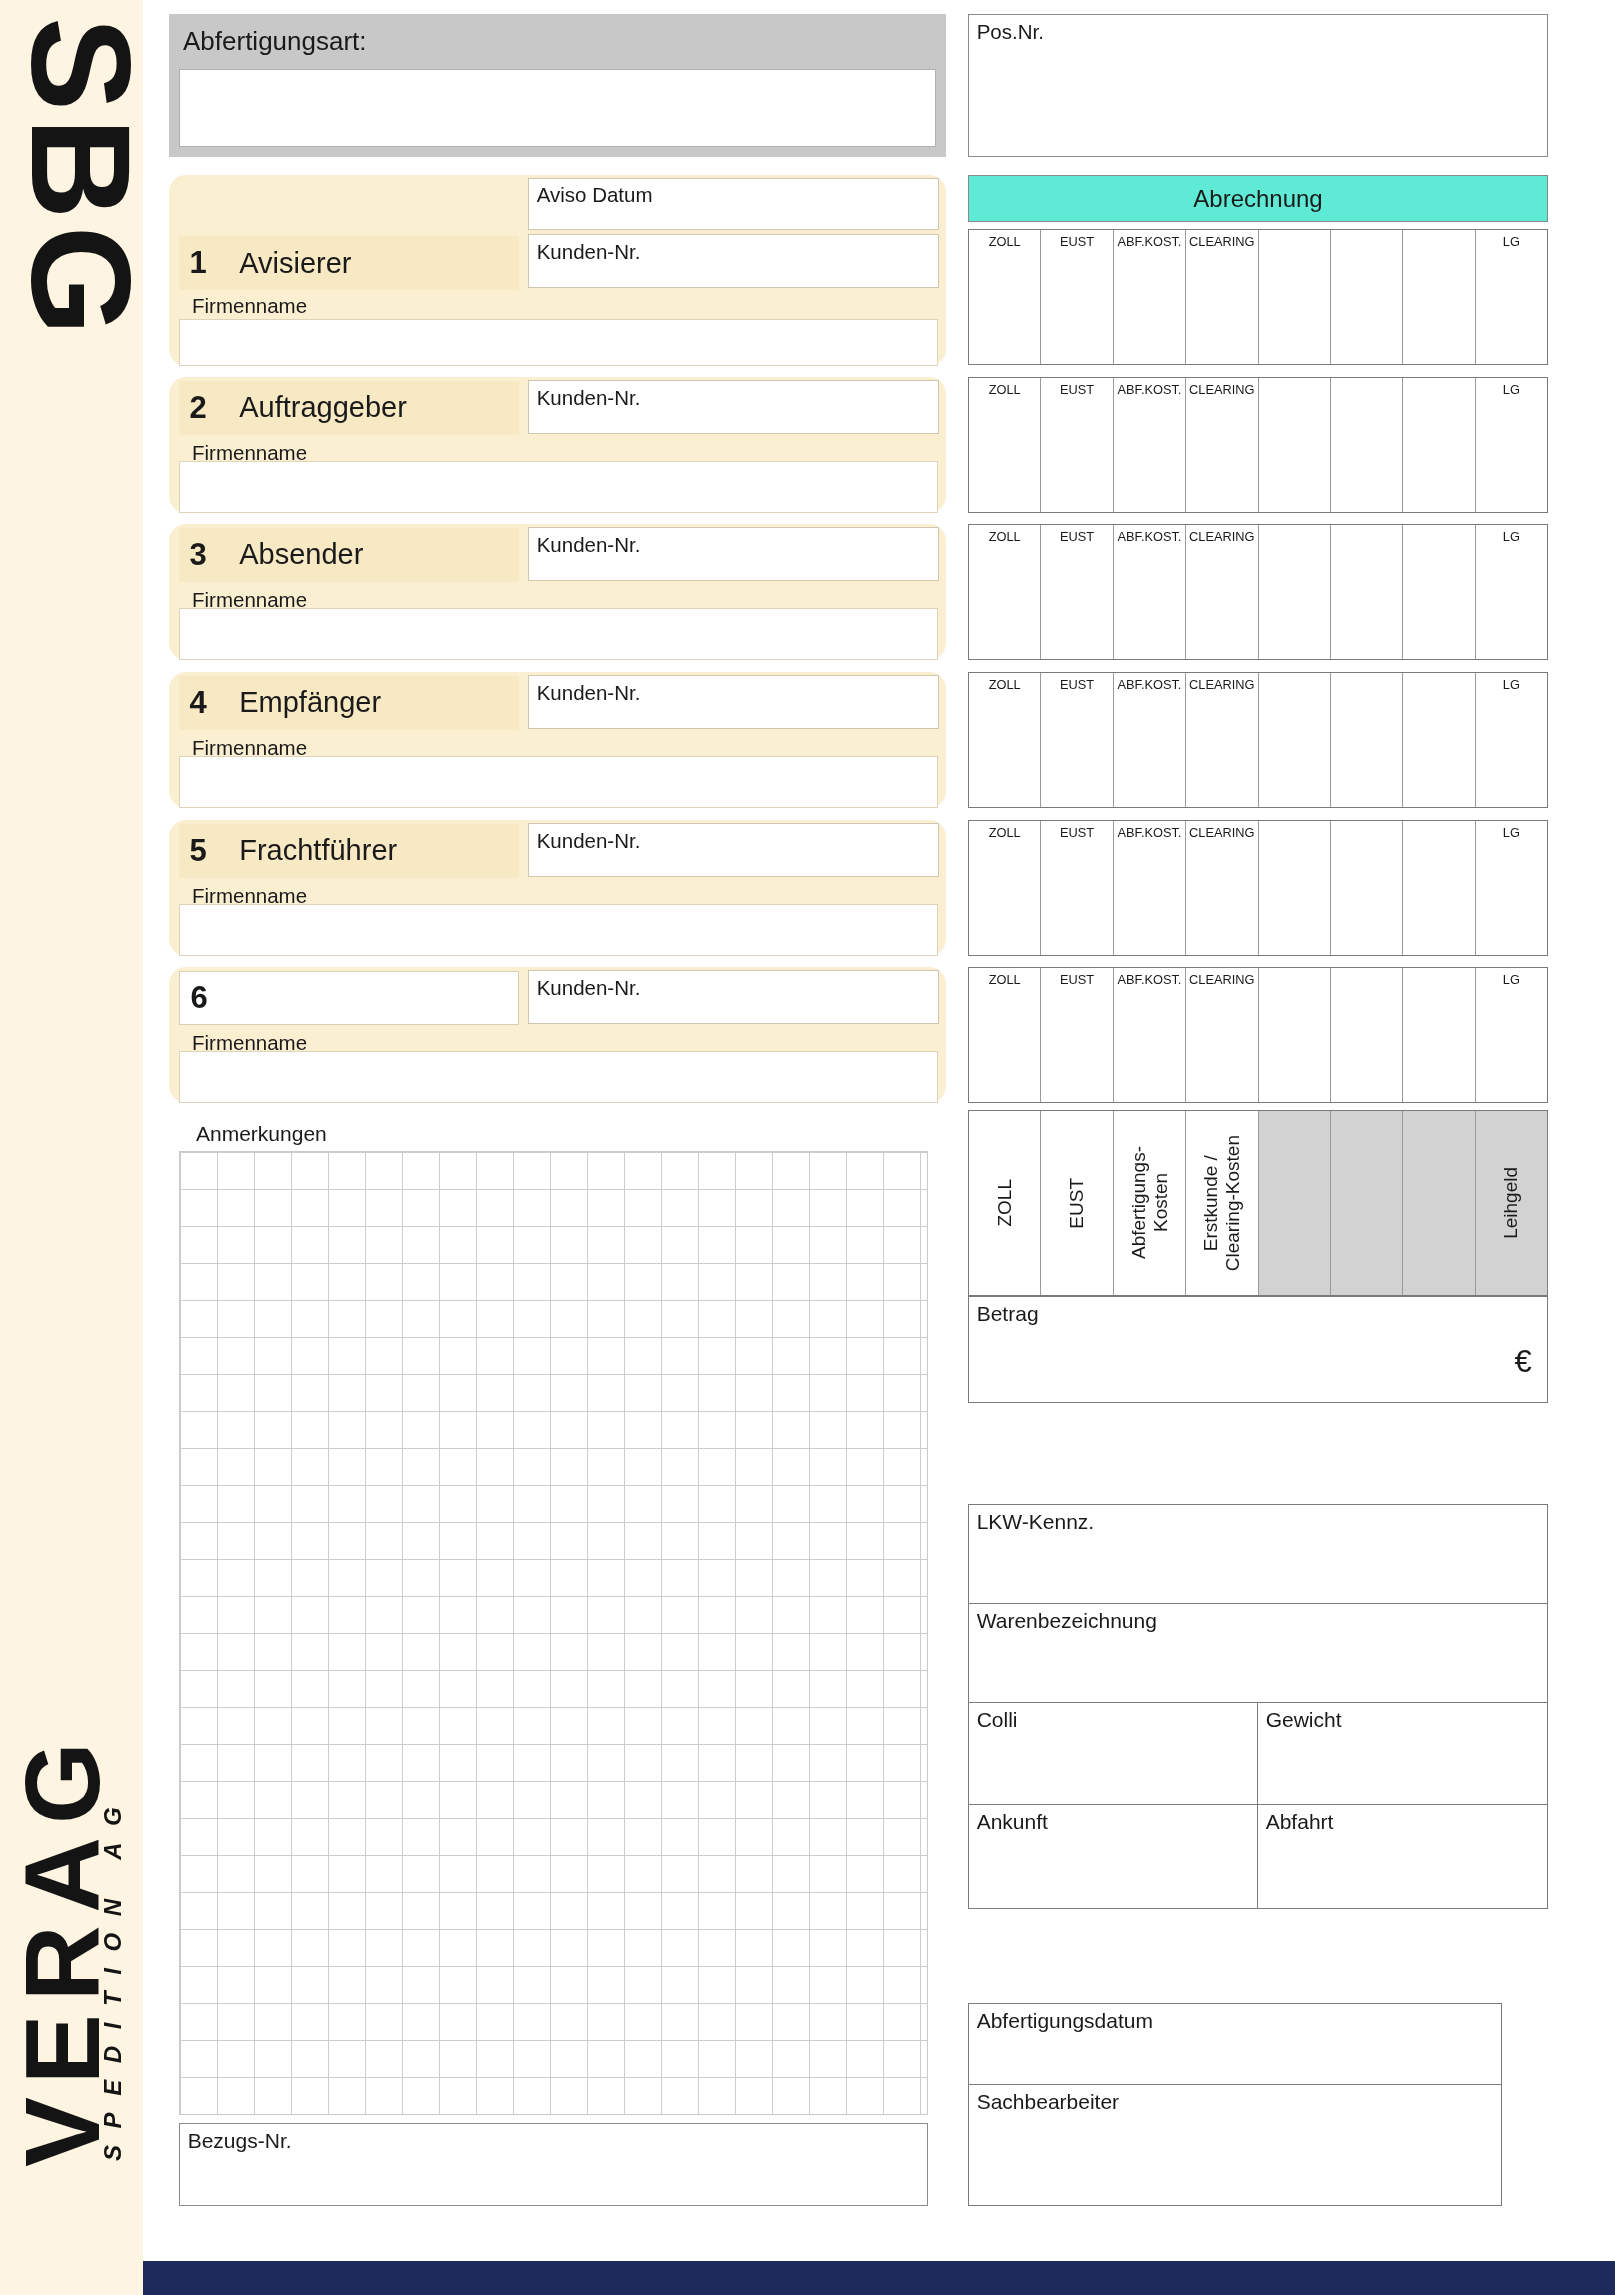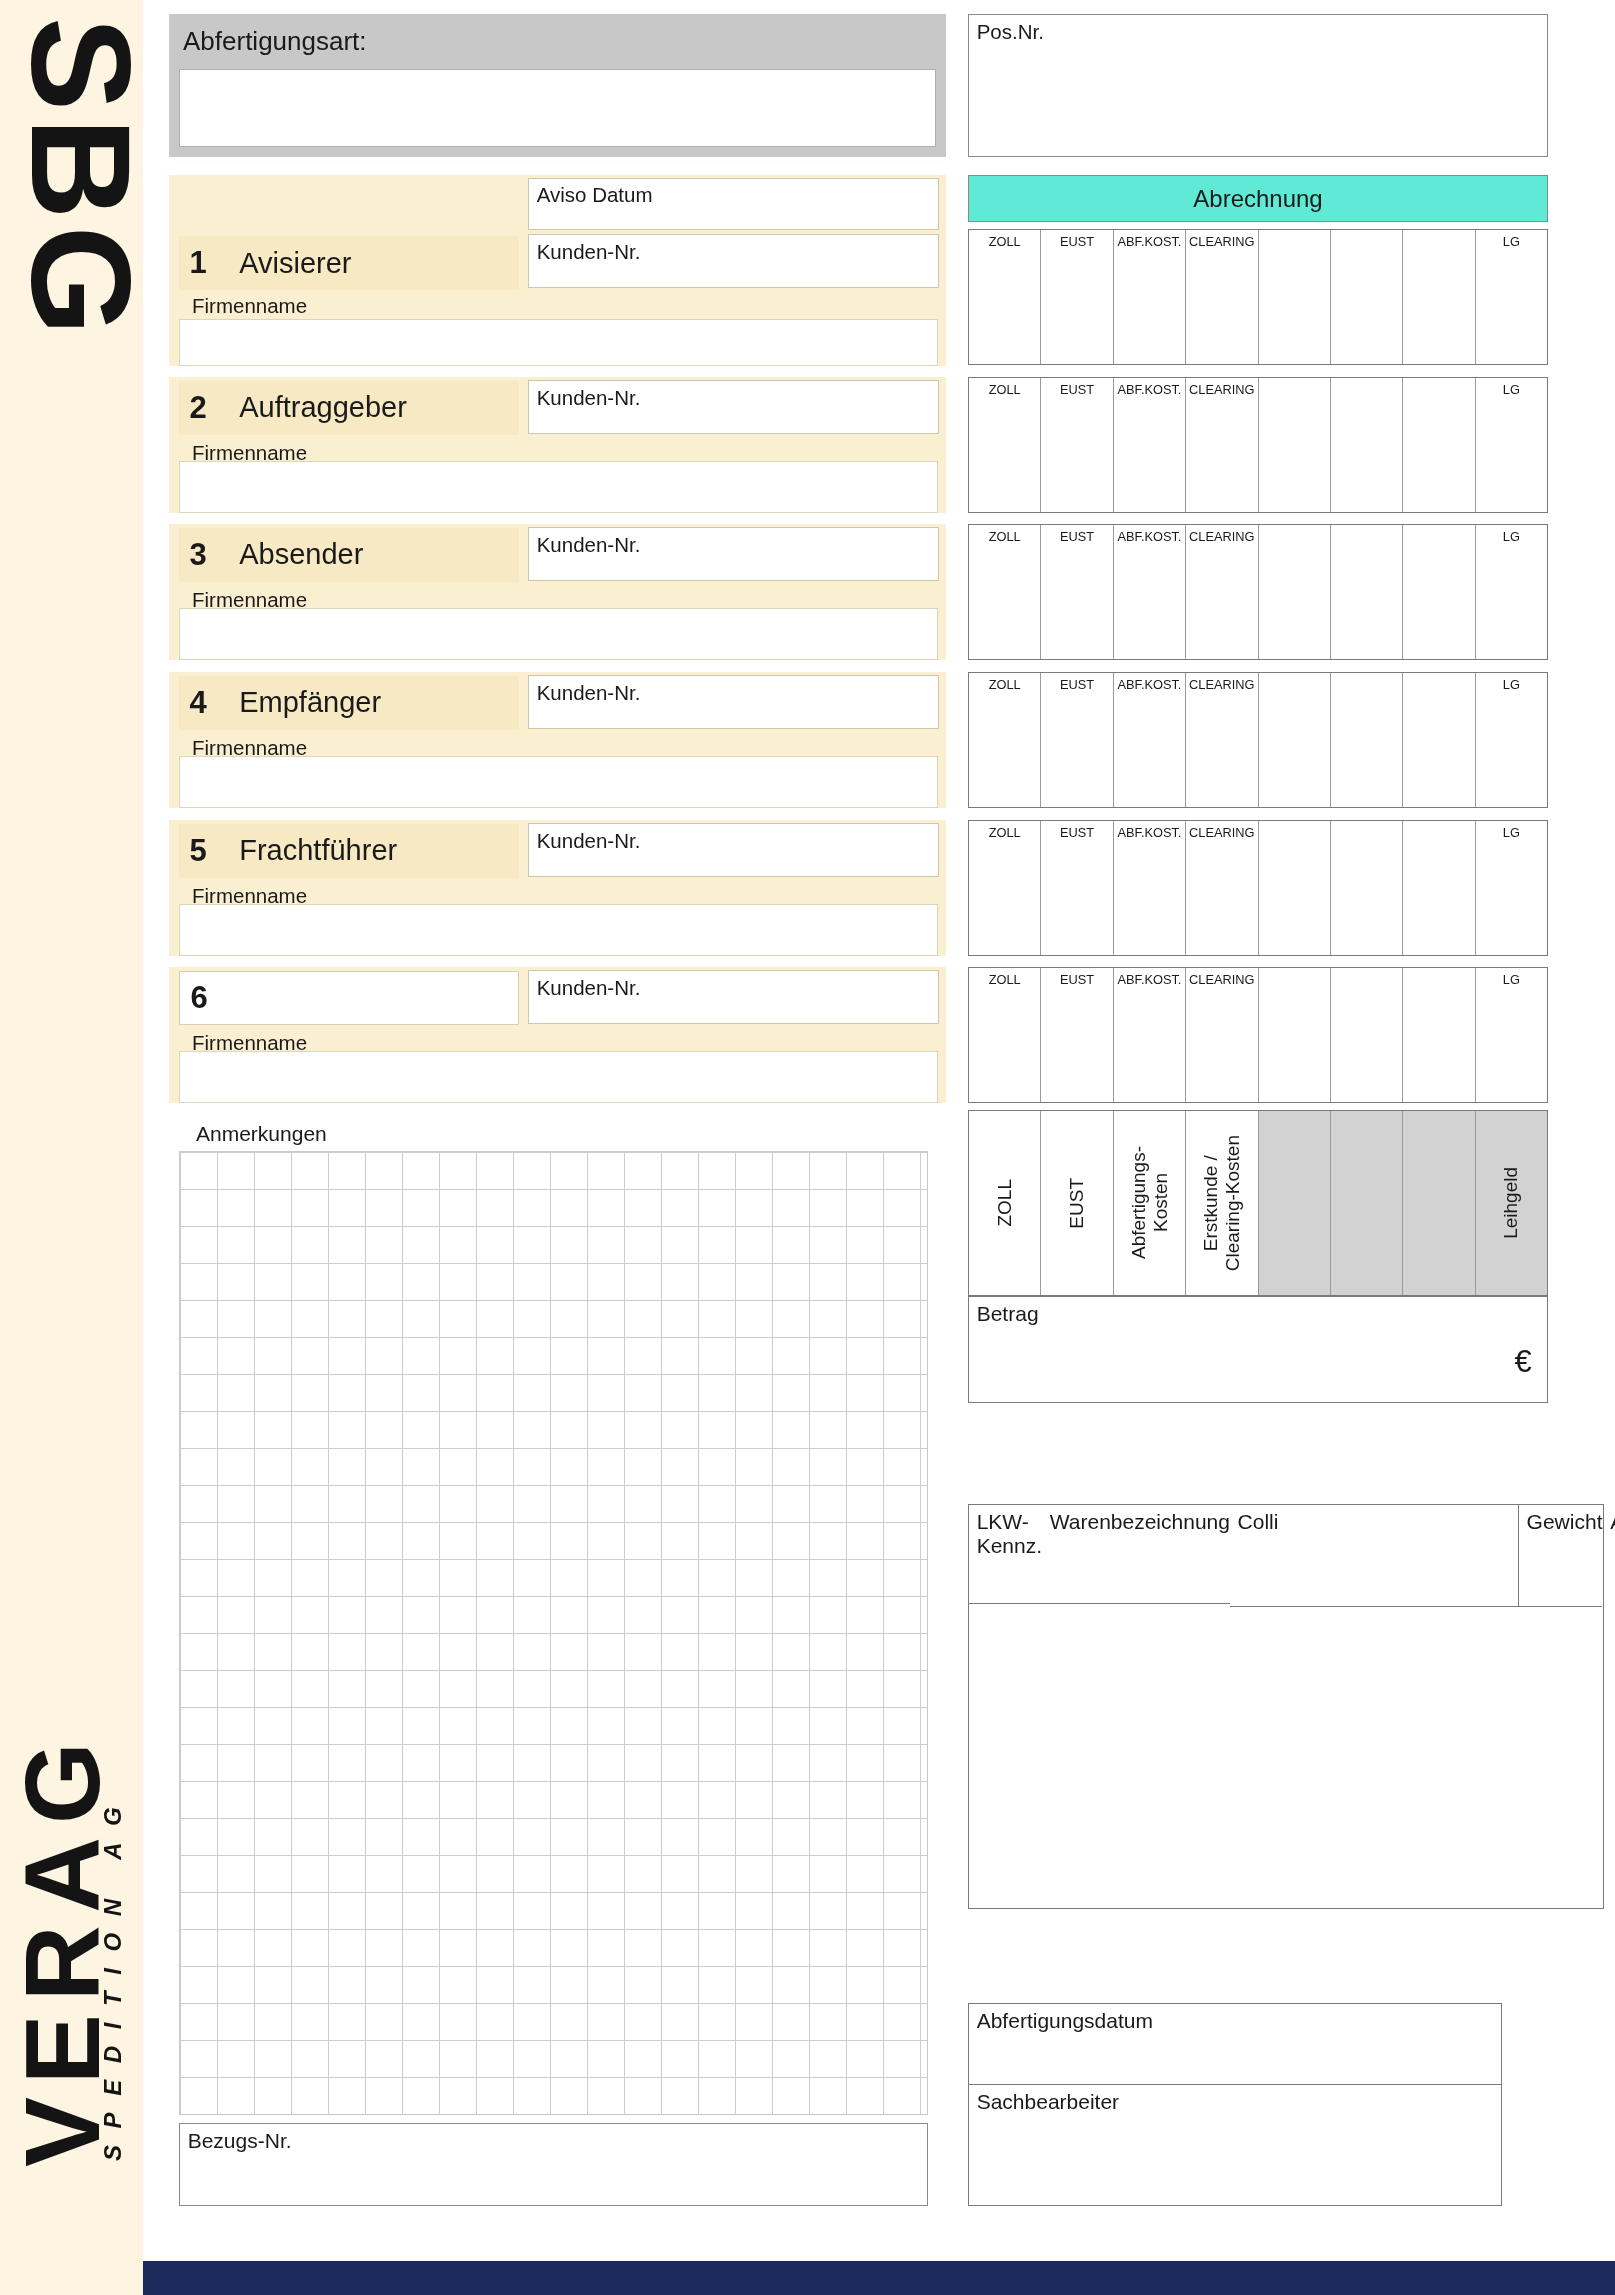--- a/index.html
+++ b/index.html
@@ -31,21 +31,21 @@
   .posnr-cell { flex:1; position:relative; }
   .small-lbl { font-size:20.5px; padding:5.1px 0 0 7.7px; }
   .filiale-value { position:absolute; left:10.2px; top:59px; font-size:50px; font-weight:bold; }
 
   
   .abrechnung-header { position:absolute; left:968px; top:175px; width:580px; height:47px;
                        background:#5eead4; border:1.9px solid #8a8a8a; display:flex;
                        align-items:center; justify-content:center; font-size:24px; }
 
   
-  .section { position:absolute; left:169px; width:777px; background:#fbefd2; }
+  .section { position:absolute; left:169px; width:777px; background:#fbefd2;border-radius:17px; }
   .s1 { top:175px; height:191px; }
   .s2 { top:377px;  height:136px; }
   .s3 { top:524px;  height:136px; }
   .s4 { top:672px; height:136px; }
   .s5 { top:820px; height:136px; }
   .s6 { top:967px; height:136px; }
 
   .aviso-box { position:absolute; left:359px; top:2.6px; width:411px; height:52px;
                background:#ffffff; border:1.3px solid #cfc6ae; }
   .field-lbl { font-size:20.5px; padding:4.5px 0 0 7.7px; }
@@ -90,22 +90,22 @@
                 font-size:19px; text-align:center; line-height:1.15; }
 
   
   .beleg-row { position:absolute; left:968px; top:1296px; width:580px; height:107px;
                background:#ffffff; border:1.9px solid #7a7a7a; display:flex; }
   .beleg-cell { width:289px; border-right:1.9px solid #7a7a7a; }
   .betrag-cell { flex:1; position:relative; }
   .euro-sign { position:absolute; right:15.3px; top:47px; font-size:31px; }
 
   
-  .ship-box { position:absolute; left:968px; top:1504px; width:636px; height:405px;
-              background:#ffffff; border:1.9px solid #7a7a7a; display:flex; flex-direction:row; }
+  .ship-box { position:absolute; left:968px; top:1504px; width:580px; height:405px;
+              background:#ffffff; border:1.9px solid #7a7a7a; display:flex; flex-direction:column; }
   .ship-row { border-bottom:1.9px solid #7a7a7a; }
   .ship-row:last-child { border-bottom:none; }
   .ship-row.single { height:99px; }
   .ship-row.split { height:102px; display:flex; }
   .ship-row.split:last-child { flex:1; }
   .ship-cell-l { width:289px; border-right:1.9px solid #7a7a7a; }
   .ship-cell-r { flex:1; }
   .box-lbl { font-size:21px; padding:5.1px 0 0 7.7px; }
 
   

